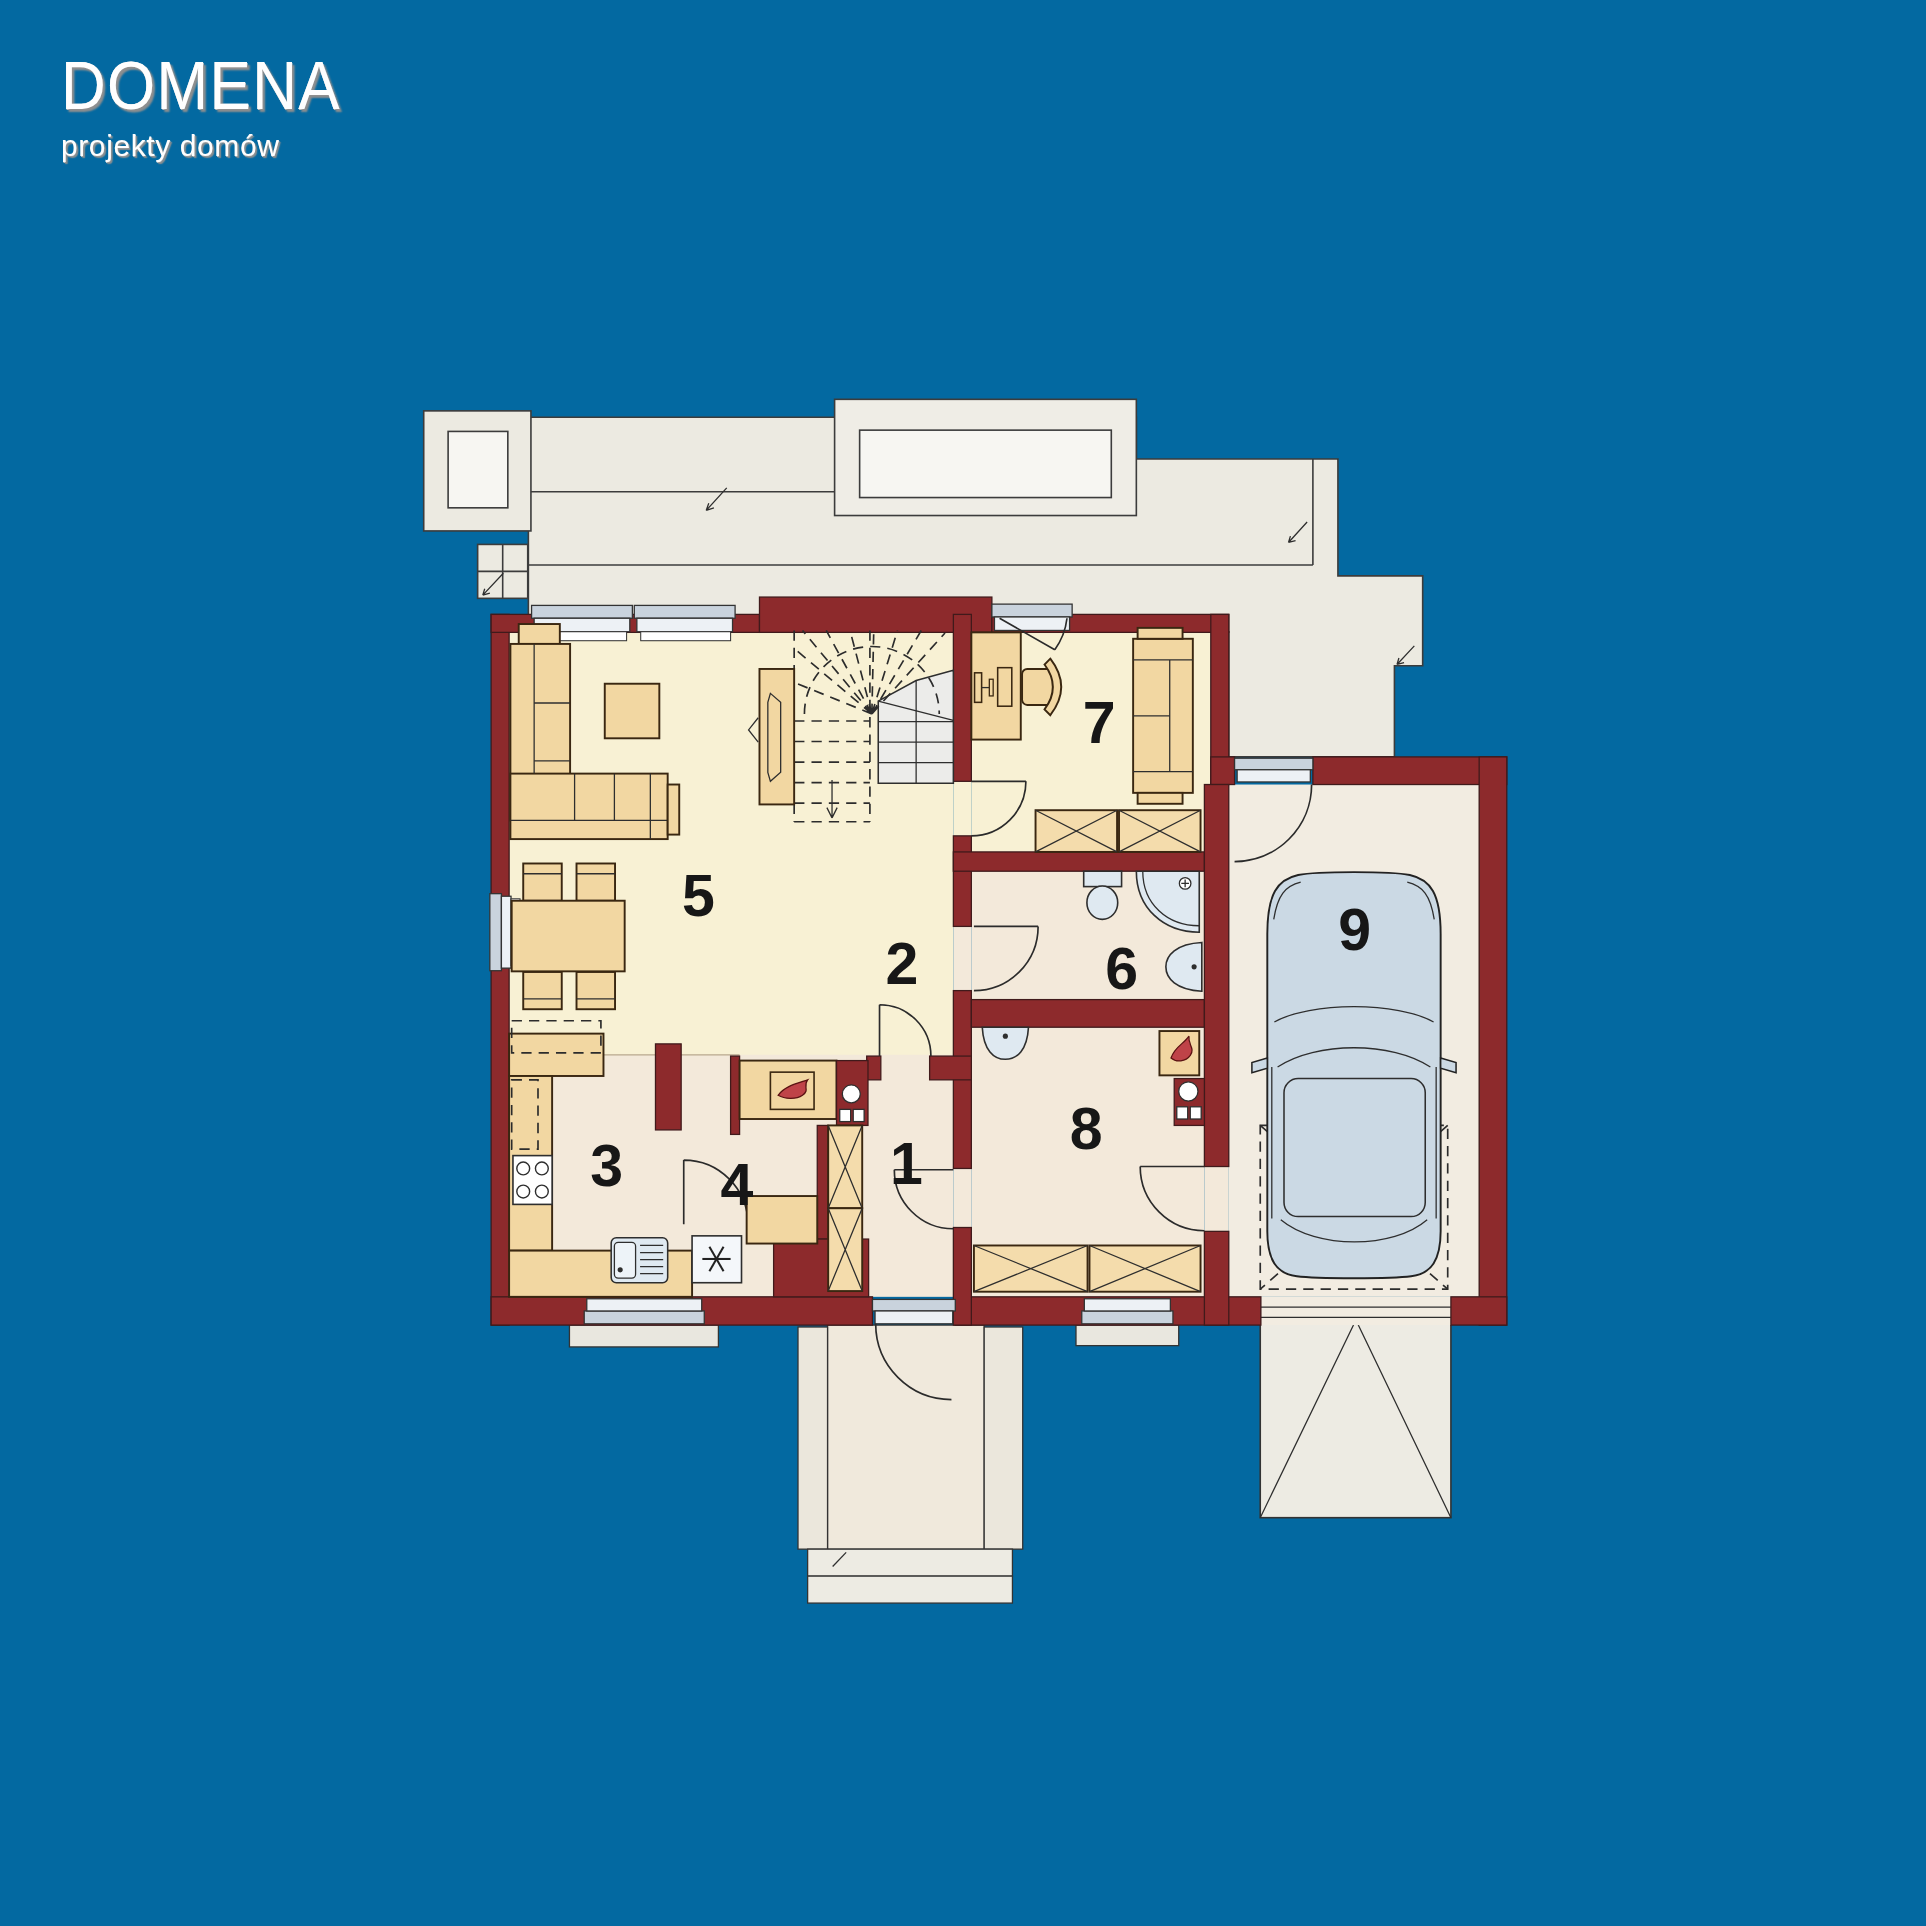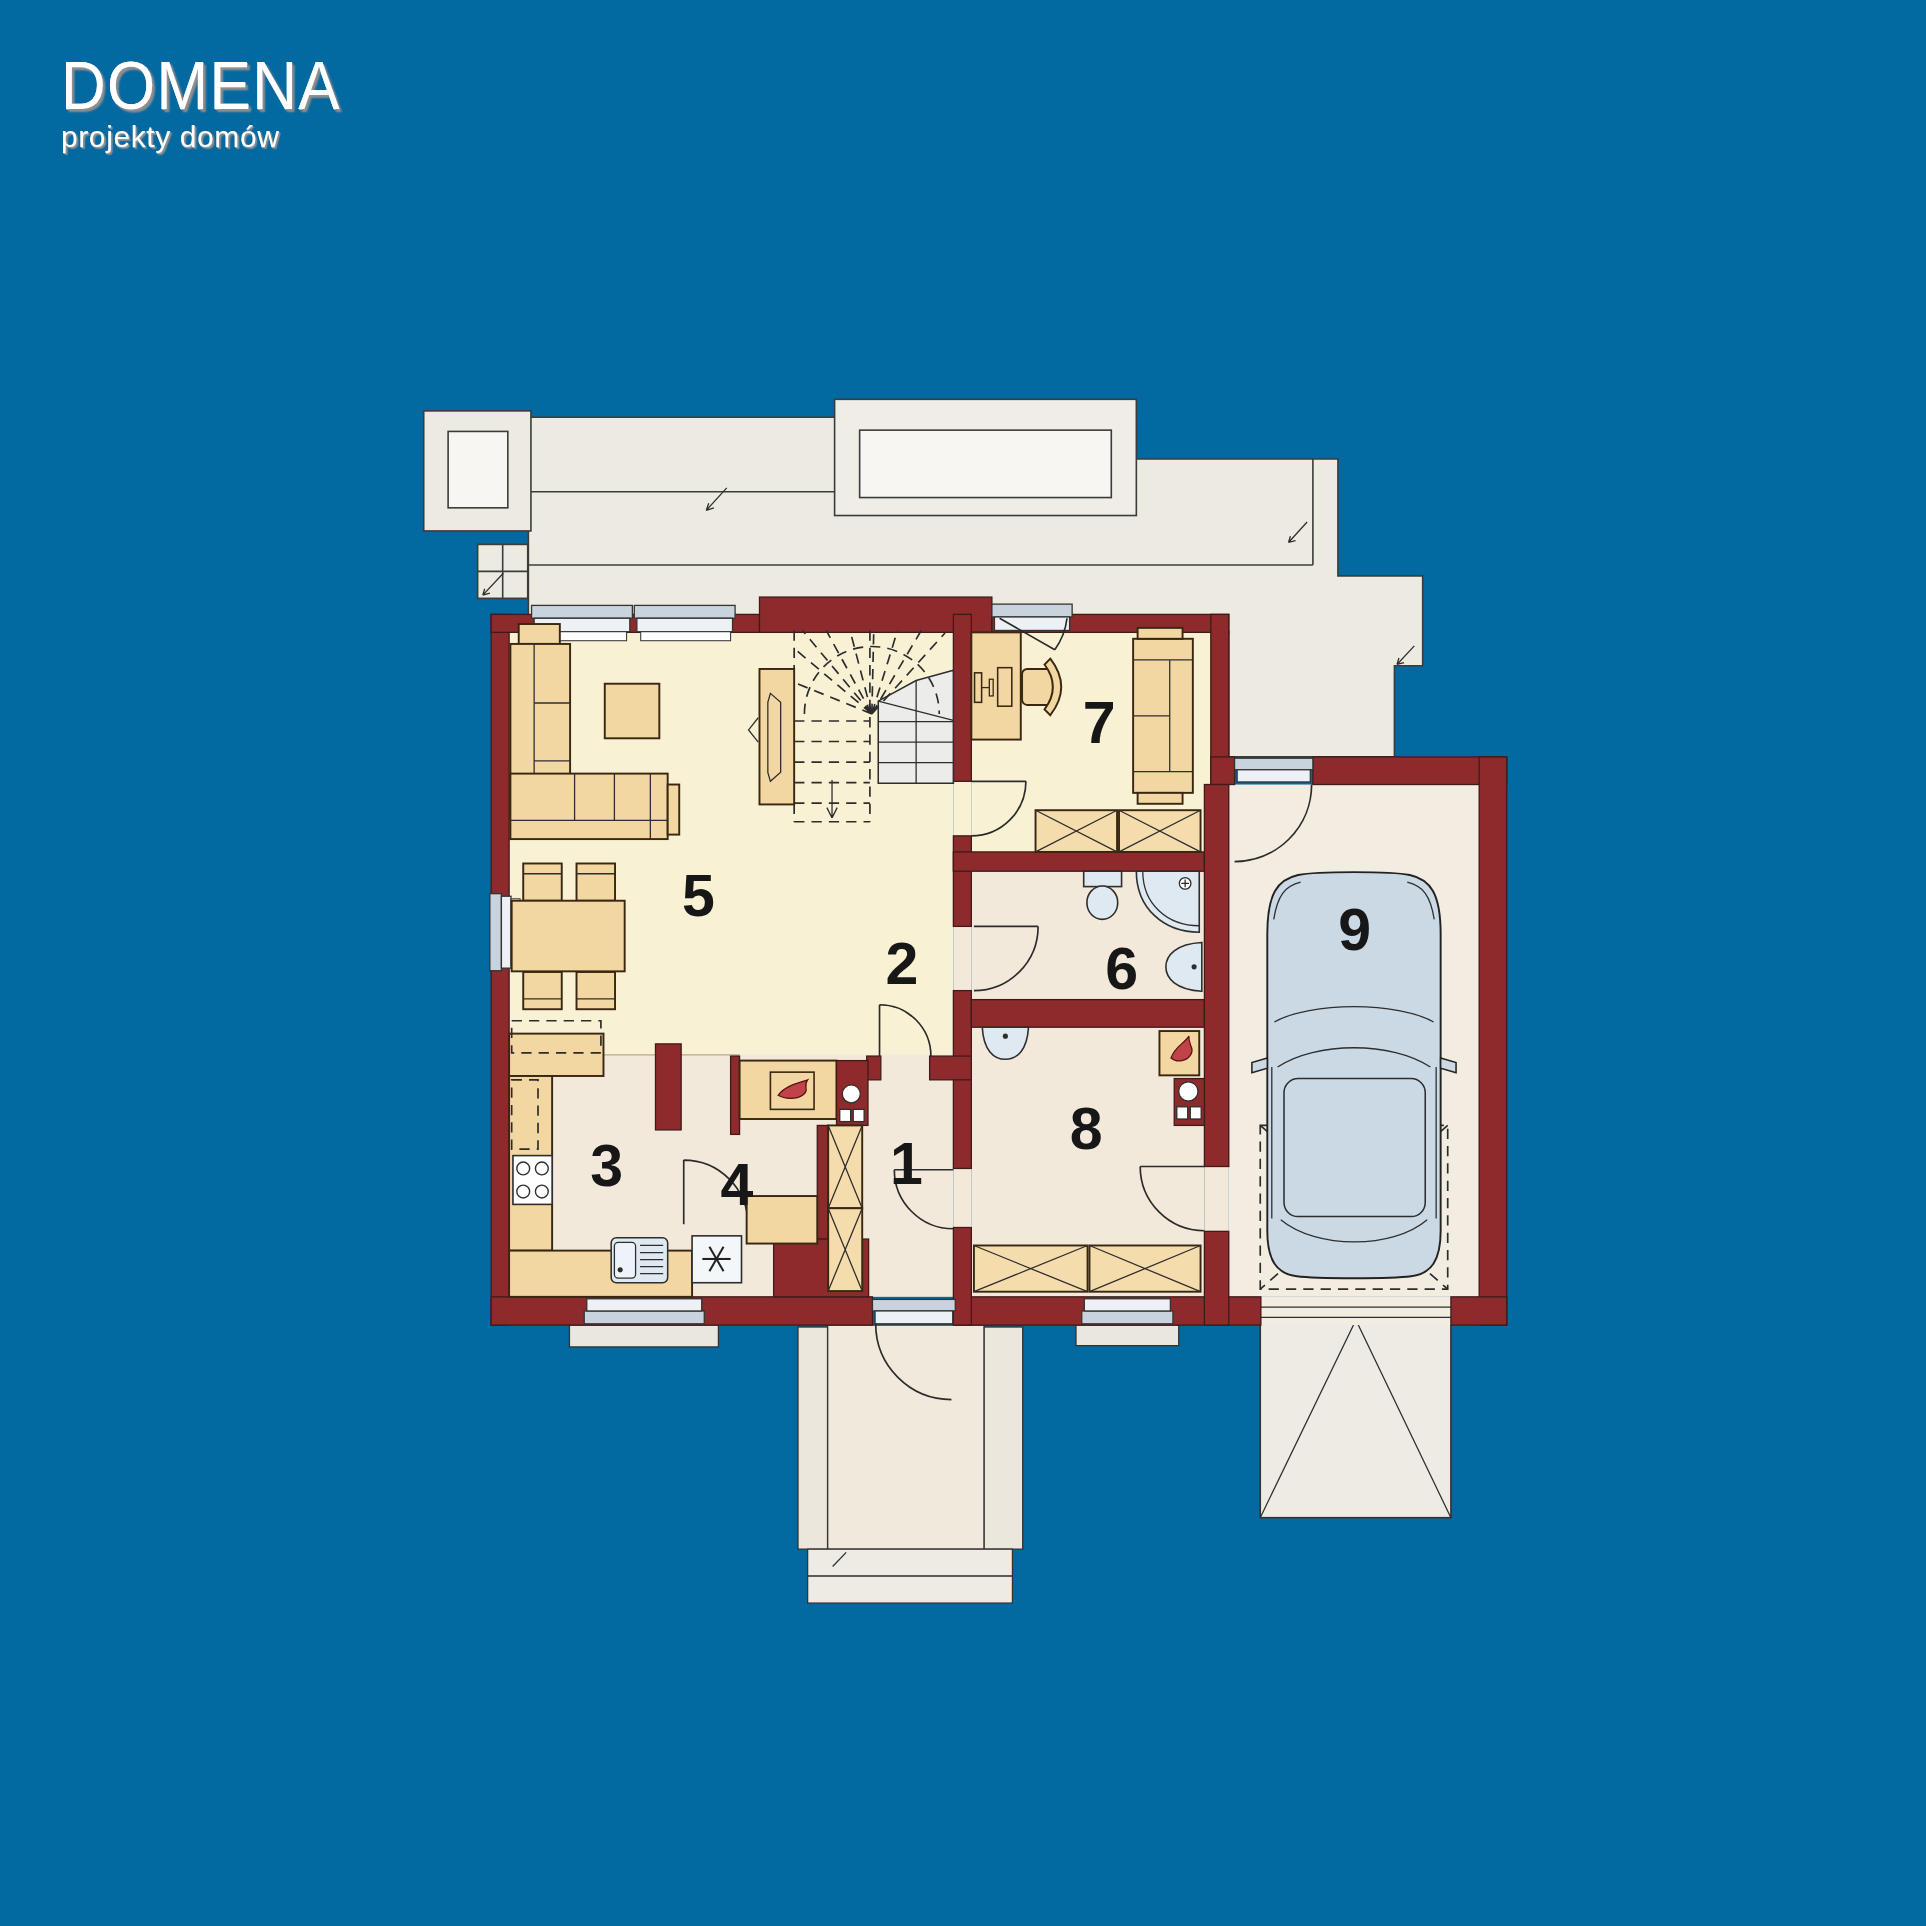--- a/index.html
+++ b/index.html
@@ -3,21 +3,21 @@
 <meta charset="utf-8">
 <style>
   html,body{margin:0;padding:0;background:#fff;}
   #page{position:relative;width:1926px;height:1926px;background:#0369a1;overflow:hidden;
         font-family:"Liberation Sans",sans-serif;}
   #plan-svg{position:absolute;left:0;top:0;}
   .logo{position:absolute;left:61px;top:51px;color:#fefefe;}
   .logo .t1{font-size:62px;font-weight:400;letter-spacing:1.3px;line-height:1;
             transform:scaleY(1.12);transform-origin:top left;
             text-shadow:2.6px 2.6px 1.9px #8f8f8f,0.6px 0.6px 0.6px #c2c2c2,0 0 0.6px #d8d8d8;}
-  .logo .t2{font-size:30px;font-weight:400;letter-spacing:0.6px;margin-top:7px;
+  .logo .t2{font-size:30px;font-weight:400;letter-spacing:0.6px;margin-top:16px;
             text-shadow:1.9px 1.9px 1.3px #8f8f8f,0.6px 0.6px 0.6px #c6c6c6;}
   text.rlabel{font-family:"Liberation Sans",sans-serif;font-weight:700;font-size:92px;fill:#171717;}
   .wall{fill:#8D2A2C;stroke:#401a1b;stroke-width:2;}
   .furn{fill:#F2D7A2;stroke:#3a2711;stroke-width:3;}
   .wrd{fill:#F4DCAC;stroke:#3a2711;stroke-width:3;}
   .fix{fill:#DFE9F1;stroke:#2e2e2e;stroke-width:2.5;}
   .ter{fill:#ECEAE1;stroke:#3c3c3c;stroke-width:2.5;}
   .tline{stroke:#3c3c3c;stroke-width:2.5;fill:none;}
   .darc{stroke:#2b2b2b;stroke-width:2.6;fill:none;}
   .dsh{stroke:#2c2c2c;stroke-width:2.6;fill:none;stroke-dasharray:16 11;}

